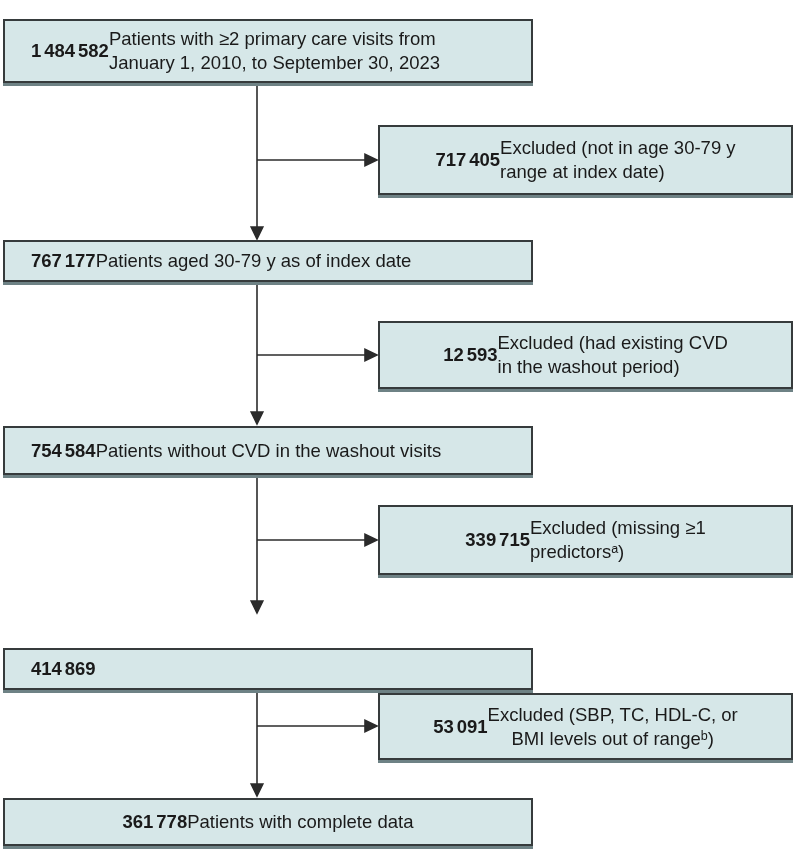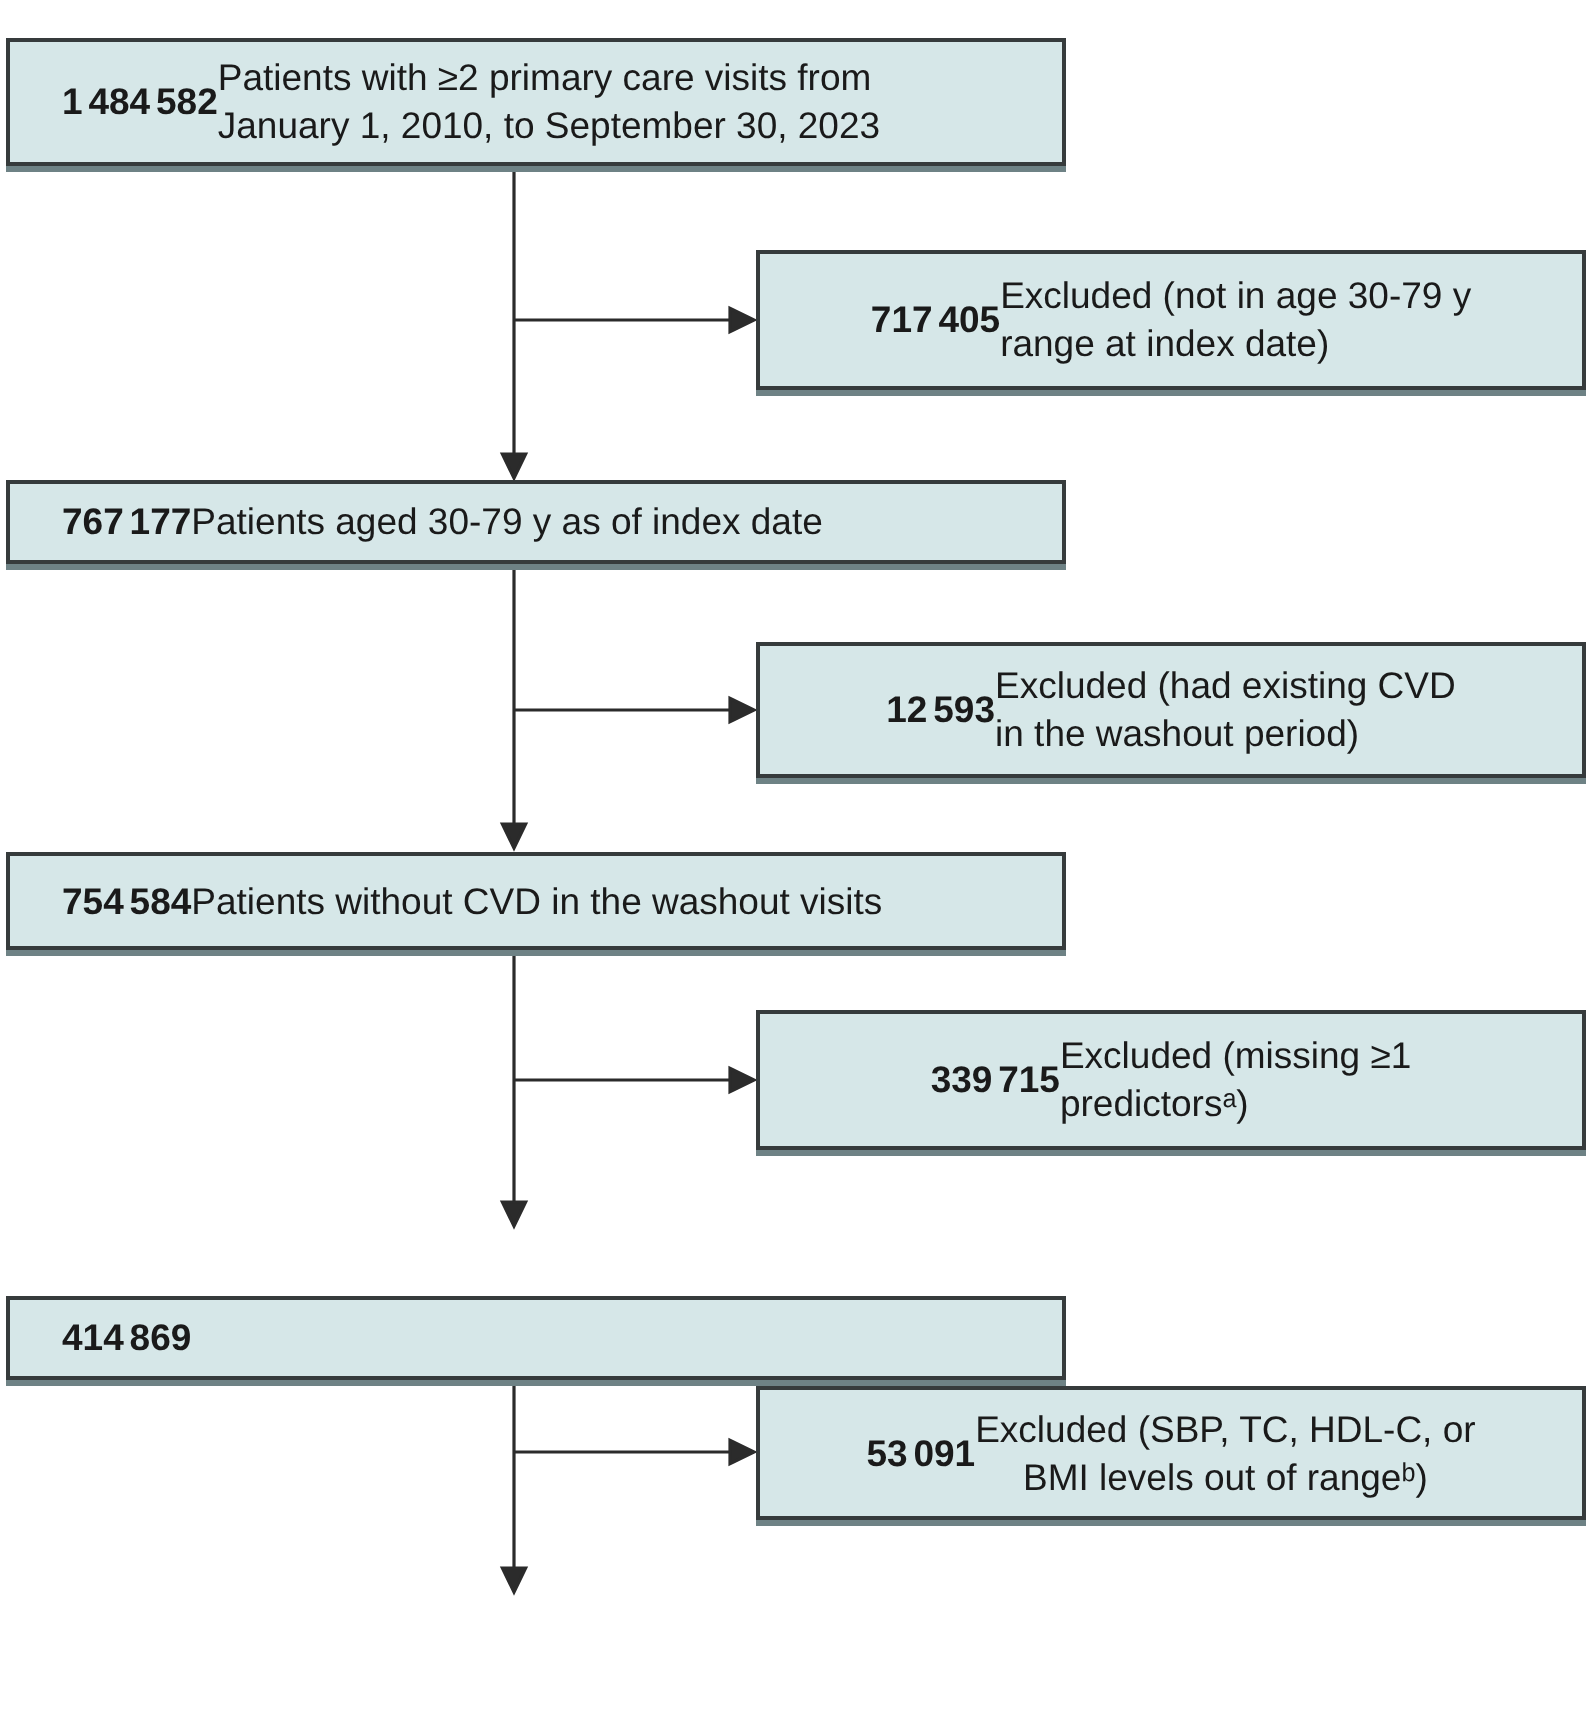--- a/index.html
+++ b/index.html
@@ -140,14 +140,18 @@
   <div class="box main b4">
     <span class="num">414 869</span>
   </div>
 
   <div class="box side e4">
     <span class="num">53 091</span>
     <span class="txt">Excluded (SBP, TC, HDL-C, or
 BMI levels out of rangeᵇ)</span>
   </div>
 
+  <div class="box main b5 centered">
+    <span class="num">361 778</span>
+    <span class="txt">Patients with complete data</span>
+  </div>
 
 </div>
 
 </body></html>

